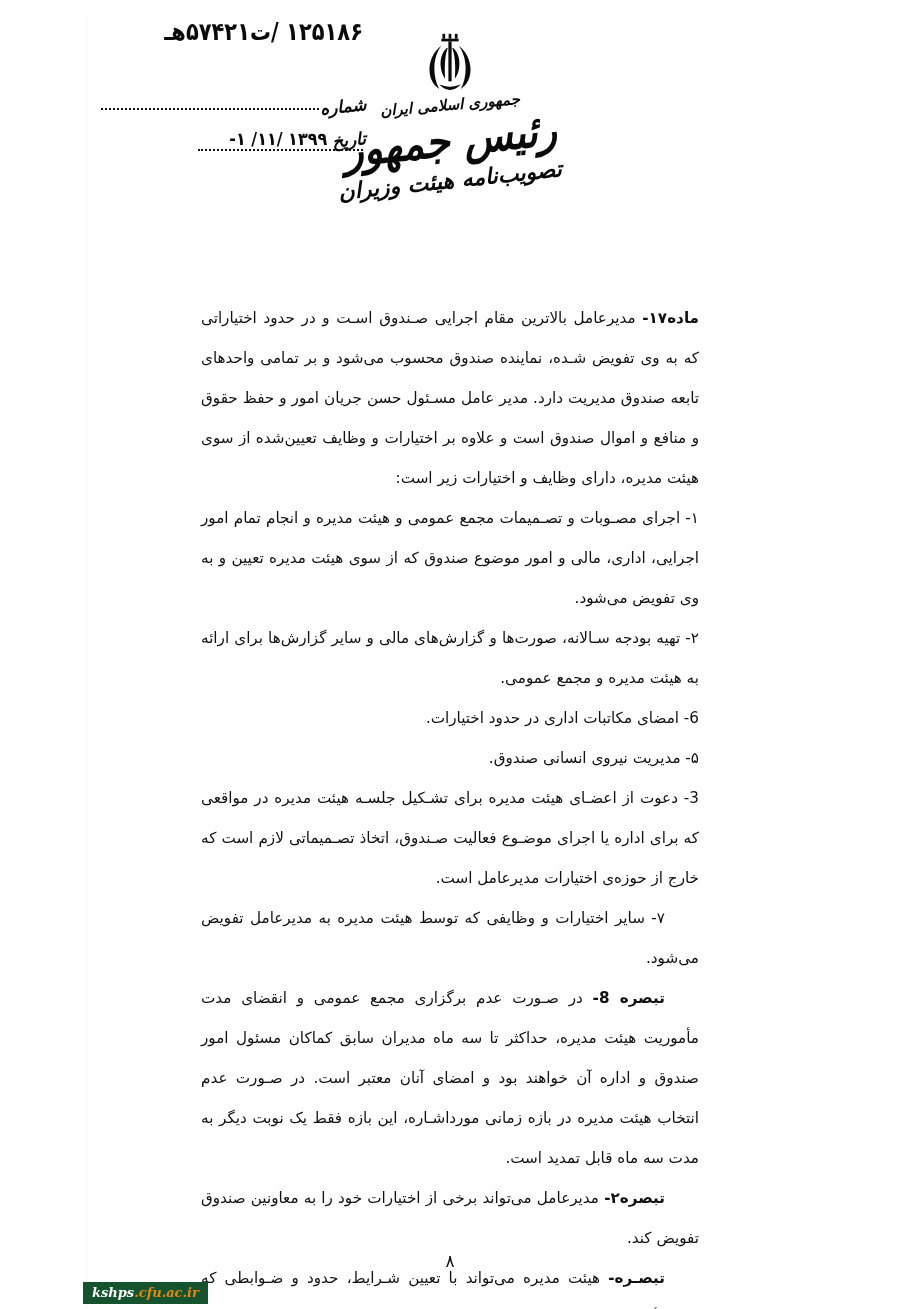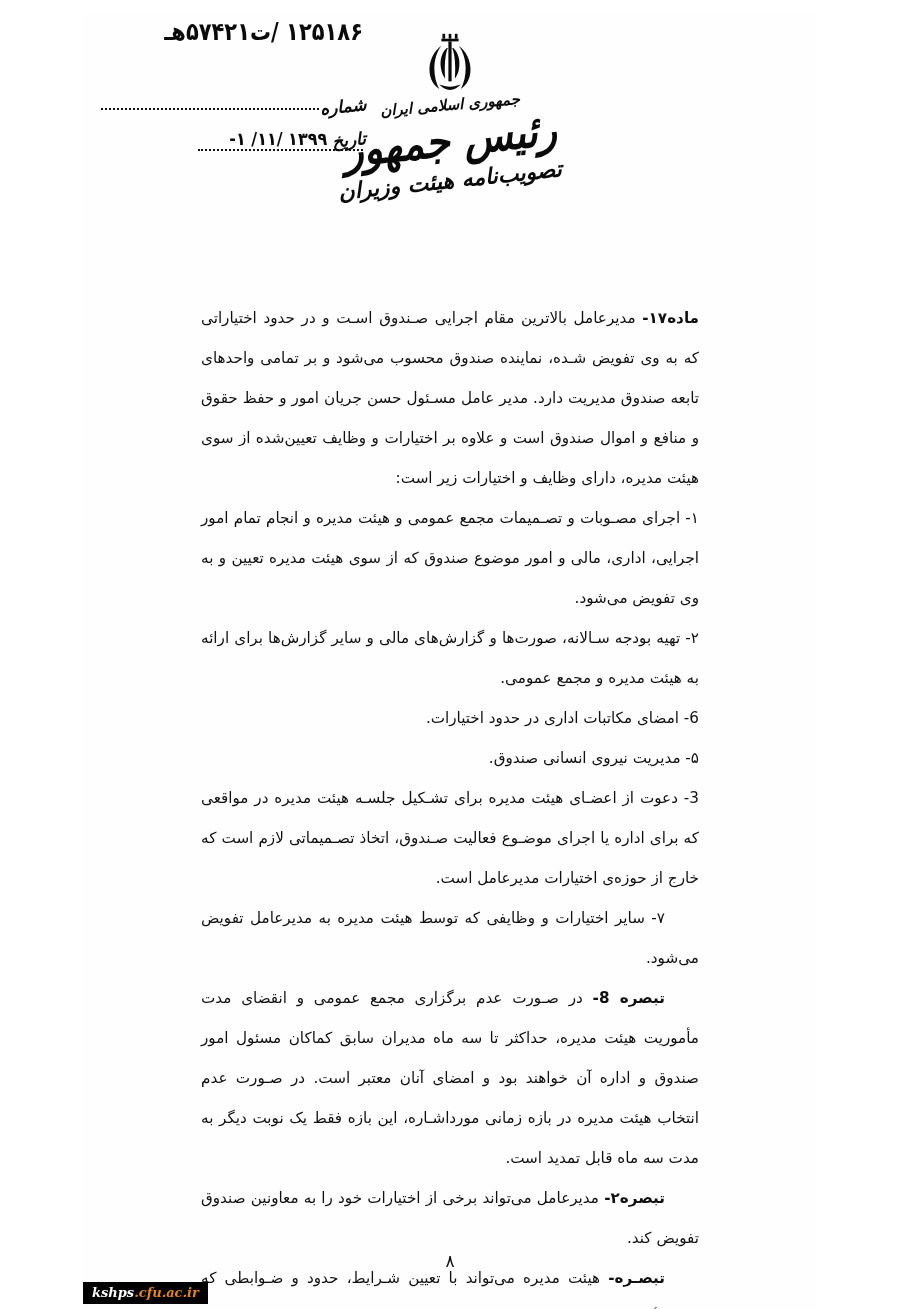--- a/index.html
+++ b/index.html
@@ -169,21 +169,21 @@
     right: 0;
     text-align: center;
     font-family: "DejaVu Sans", sans-serif;
     font-size: 17px;
     color: #111;
   }
   .watermark {
     position: absolute;
     left: 0;
     bottom: 19px;
-    background: #000000;
+    background: #14532d;
     padding: 4px 9px 5px 9px;
     font-family: "DejaVu Serif", serif;
     font-style: italic;
     font-weight: bold;
     font-size: 13px;
     line-height: 1;
     white-space: nowrap;
   }
   .wm-a { color: #ffffff; }
   .wm-b { color: #e8860c; }

